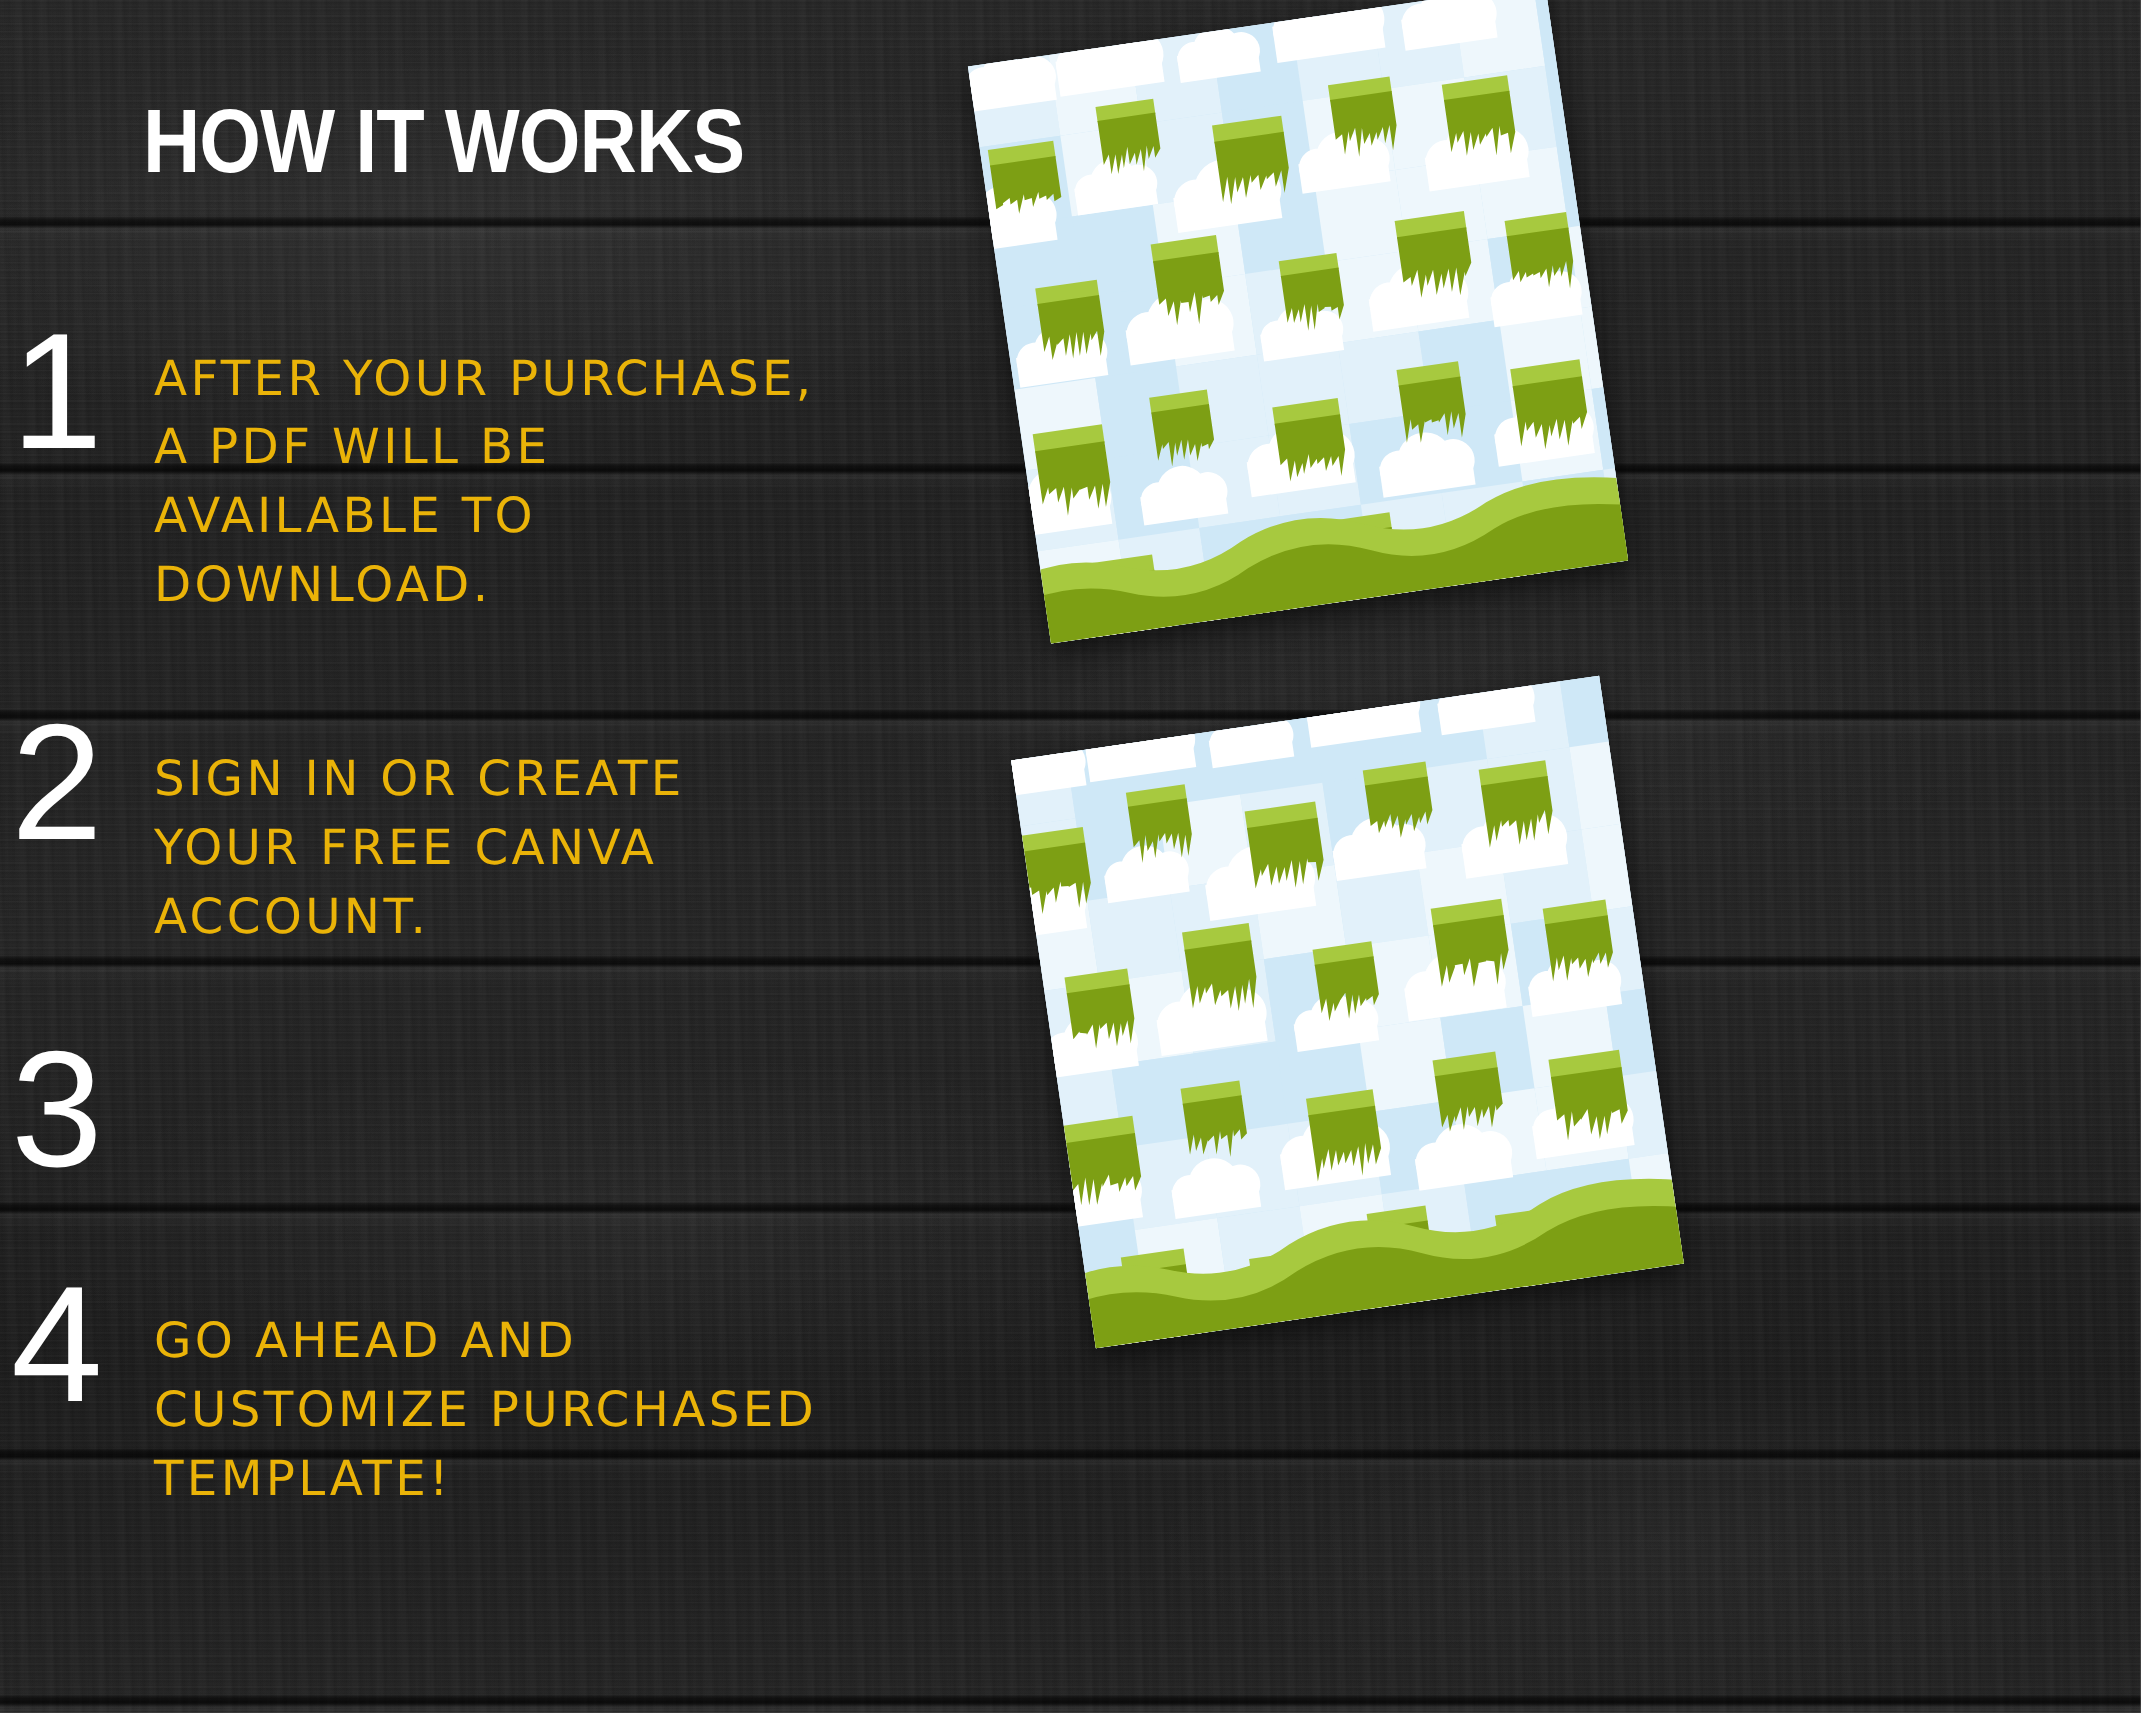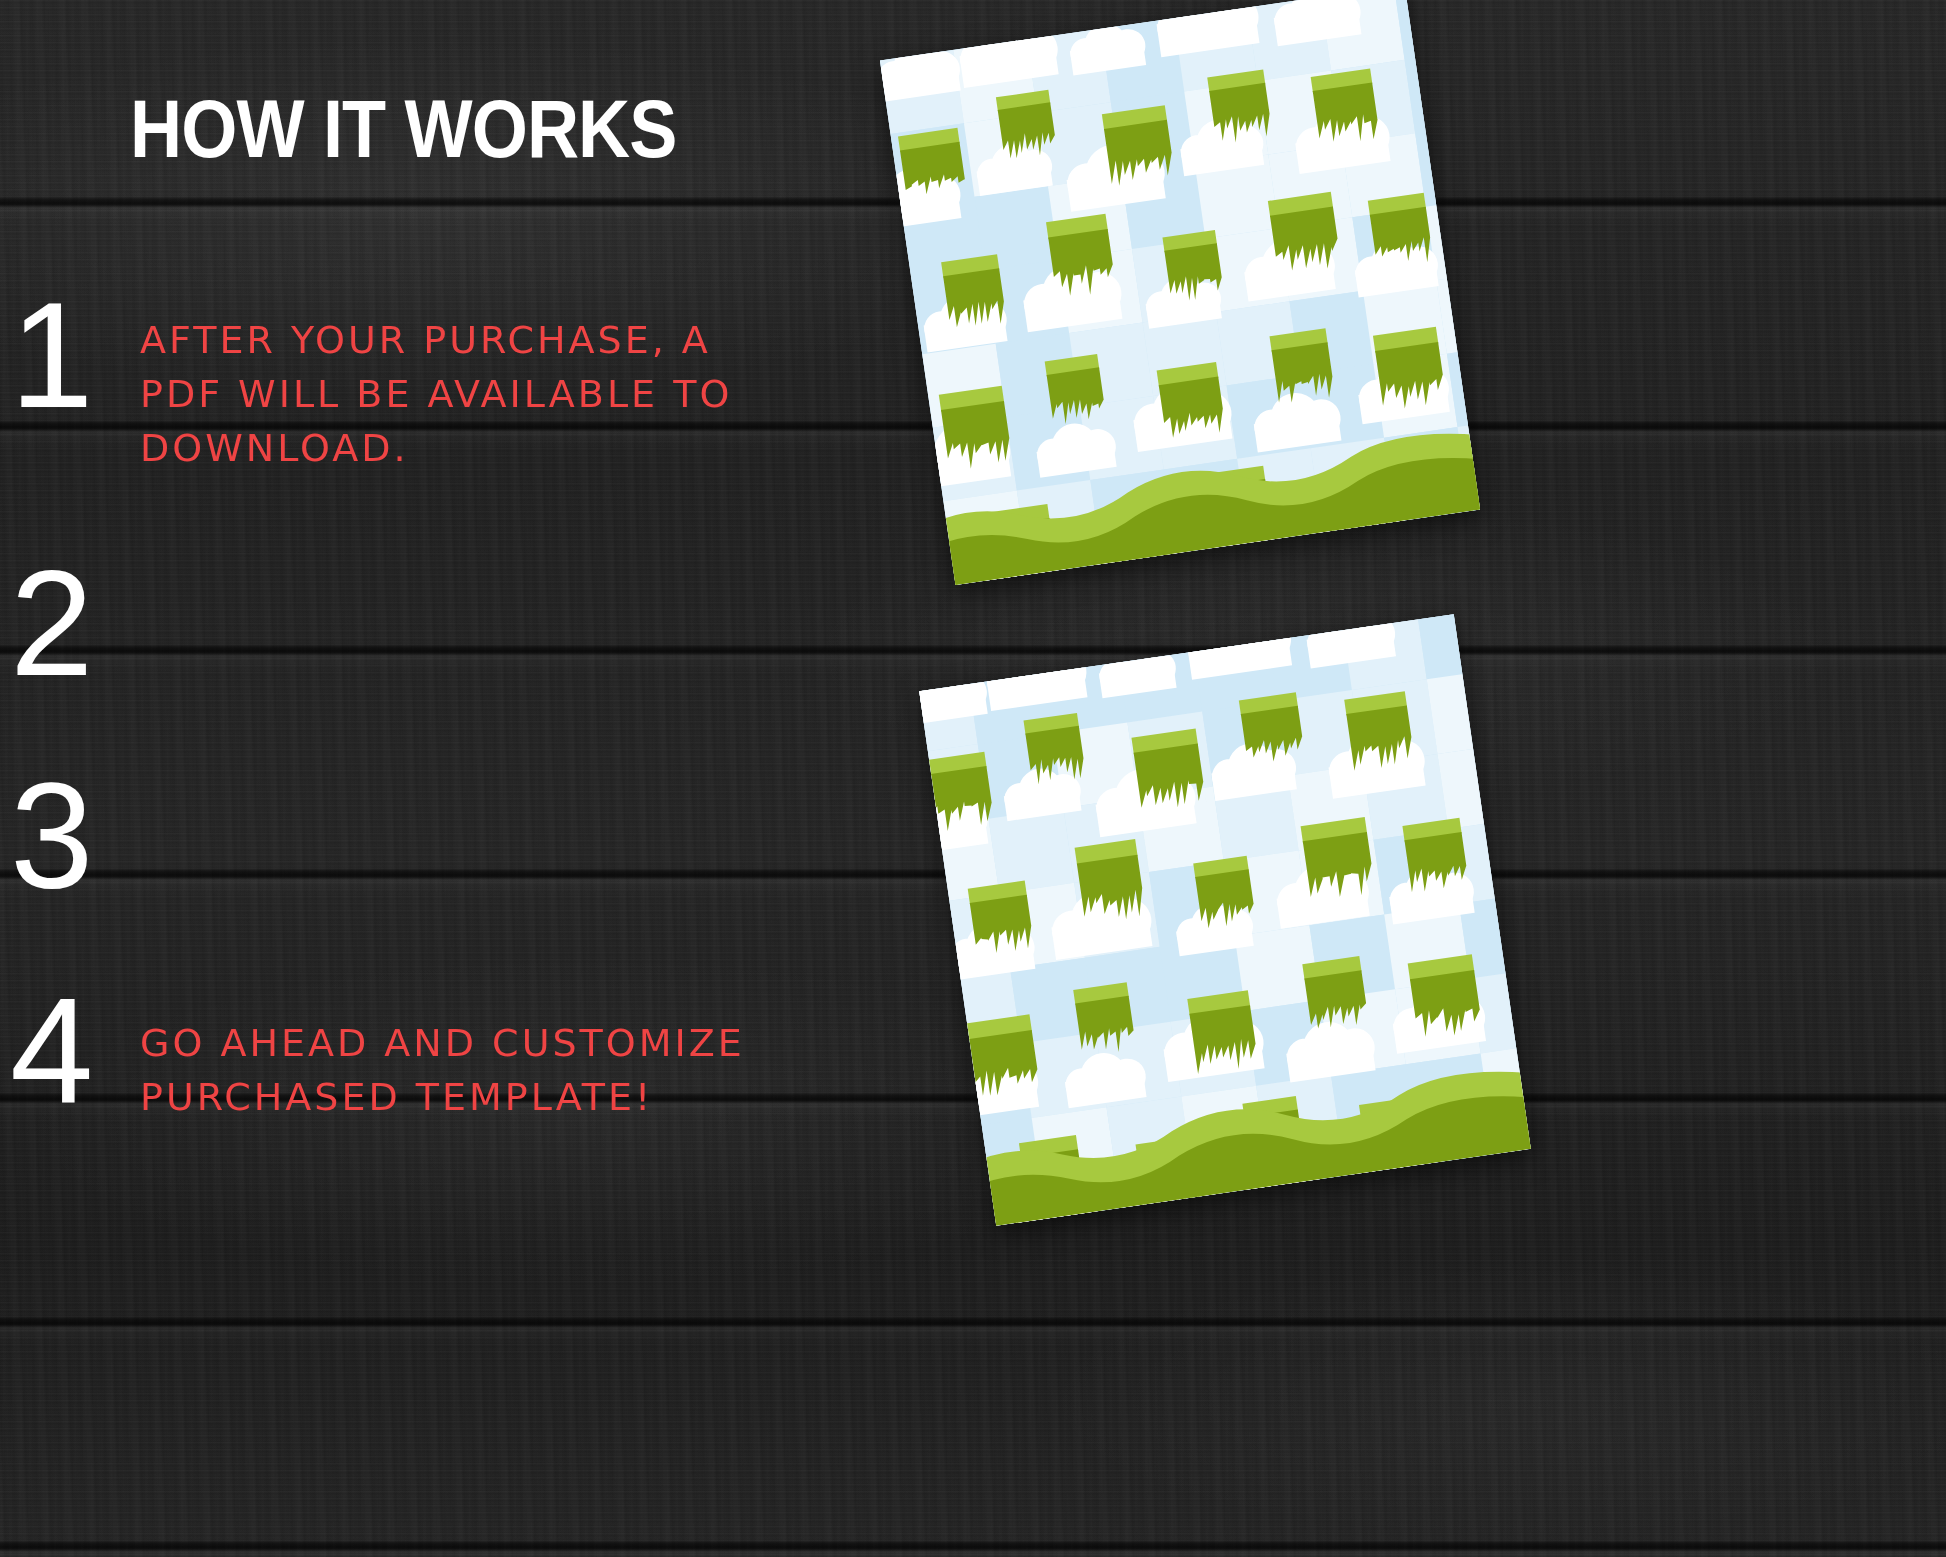--- a/index.html
+++ b/index.html
@@ -94,23 +94,23 @@
     font-family:"Liberation Sans", sans-serif;
     font-weight:300;
     font-size:150px;
     line-height:0.93;
     text-align:left;
     margin-left:-118px;
     padding-left:10px;
   }
   .step-text {
     flex:1 1 auto;
-    color:#ef4444;
+    color:#eab308;
     font-family:"DejaVu Sans", sans-serif;
-    font-size:38px;
+    font-size:44px;
     line-height:1.42;
     letter-spacing:3.0px;
     padding-top:28px;
     padding-left:22px;
     text-transform:uppercase;
     max-width:640px;
   }
 
   
   .step-row[data-step="1"] { margin-bottom:78px; }
@@ -152,20 +152,21 @@
 
   <div id="steps-list">
 
     <div class="step-row" data-step="1">
       <div class="step-number">1</div>
       <div class="step-text">AFTER YOUR PURCHASE, A PDF WILL BE AVAILABLE TO DOWNLOAD.</div>
     </div>
 
     <div class="step-row" data-step="2">
       <div class="step-number">2</div>
+      <div class="step-text">SIGN IN OR CREATE YOUR FREE CANVA ACCOUNT.</div>
     </div>
 
     <div class="step-row" data-step="3">
       <div class="step-number">3</div>
     </div>
 
     <div class="step-row" data-step="4">
       <div class="step-number">4</div>
       <div class="step-text">GO AHEAD AND CUSTOMIZE PURCHASED TEMPLATE!</div>
     </div>

